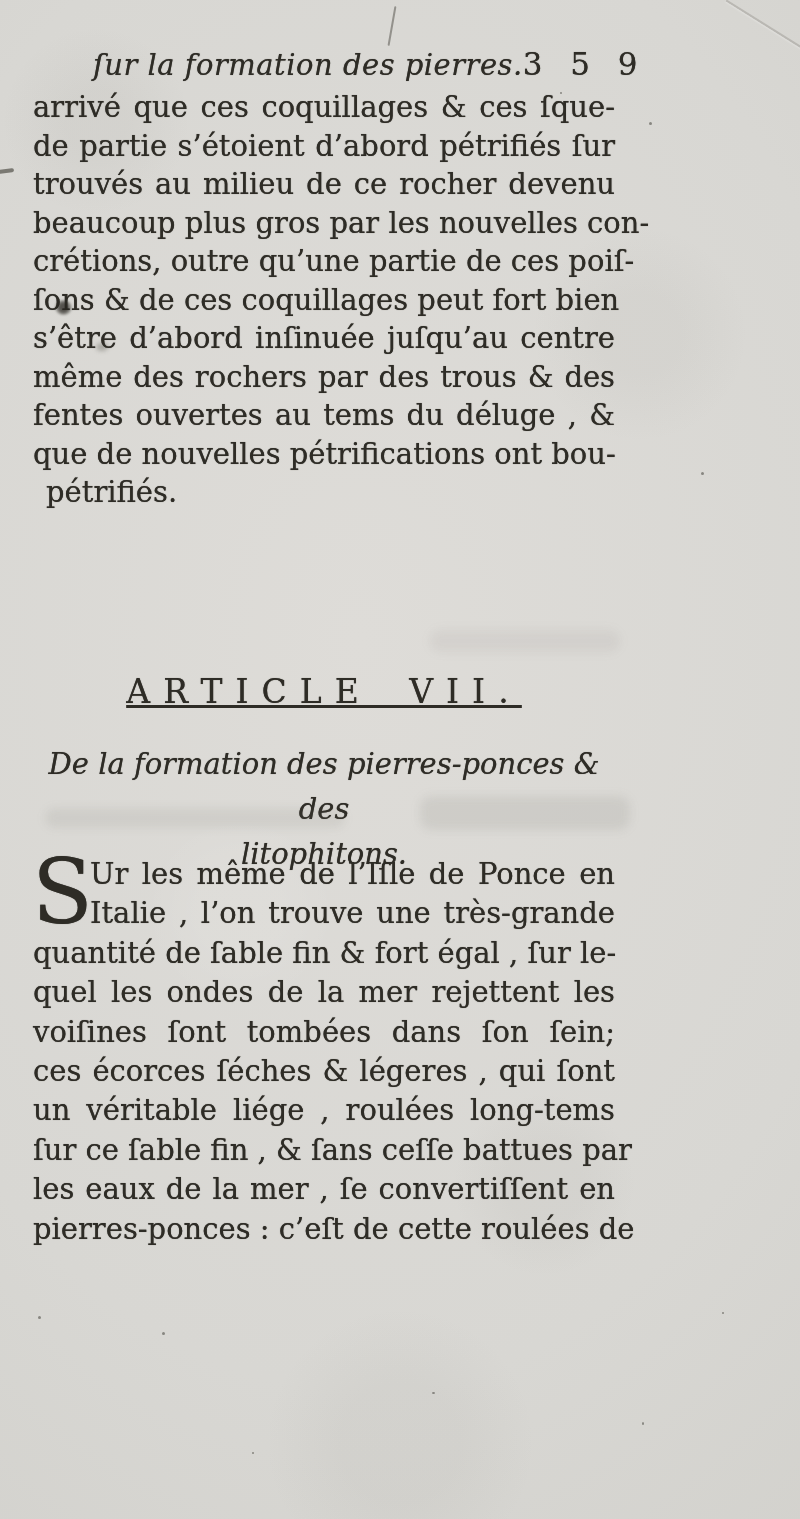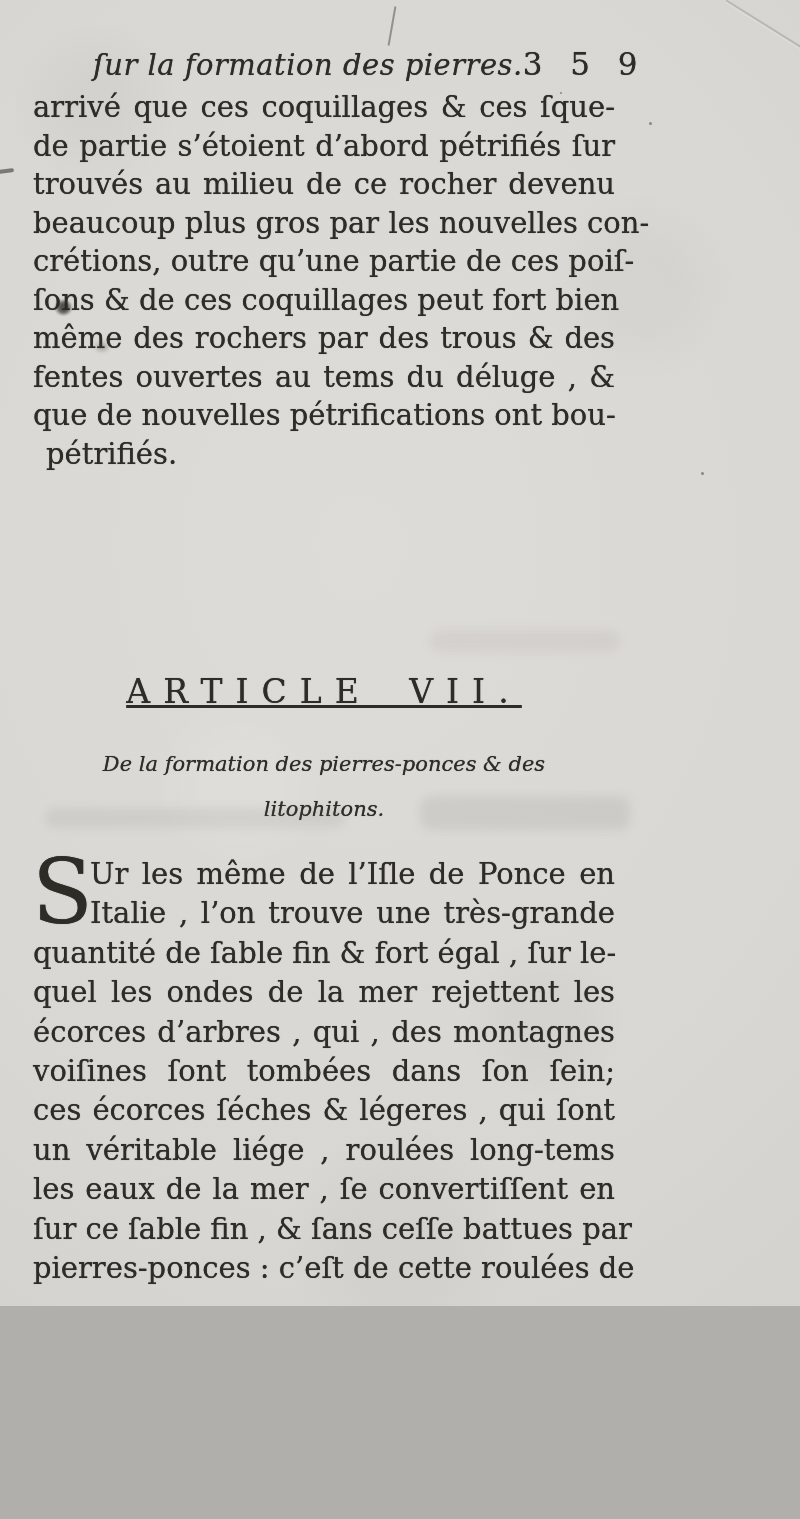--- a/index.html
+++ b/index.html
@@ -9,21 +9,21 @@
     --ink:#2e2c26;
   }
   html,body{margin:0;padding:0;}
   body{
     width:800px;height:1519px;
     font-family:"DejaVu Serif","Liberation Serif",serif;
     background:#b0afab;
   }
   .page{
     position:relative;
-    width:800px;height:1306px;
+    width:800px;height:1519px;
     overflow:hidden;
     background:
       radial-gradient(ellipse 120% 90% at 45% 42%, var(--paper-light) 0%, var(--paper) 55%, var(--paper-dark) 100%);
     color:var(--ink);
   }
   
   .page::before{
     content:"";
     position:absolute;inset:0;
     background:
@@ -67,21 +67,21 @@
   }
 
   
   .article-heading{
     position:absolute; left:33px; top:672px; width:582px;
     text-align:center; font-size:33px;
     letter-spacing:13px; word-spacing:14px; white-space:nowrap;text-decoration:underline;
   }
   .sub-heading{
     position:absolute; left:20px; top:742px; width:608px;
-    text-align:center; font-style:italic; font-size:21px; line-height:45px;
+    text-align:center; font-style:italic; font-size:29px; line-height:45px;
   }
 
   
   .artifact{ position:absolute; pointer-events:none; }
   .hairline-top{
     left:391px; top:6px; width:2px; height:40px;
     background:rgba(90,88,80,.55); transform:rotate(10deg); border-radius:2px;
   }
   .crease-corner{
     left:718px; top:28px; width:108px; height:2px;
@@ -125,45 +125,45 @@
     <span class="page-number ink">3 5 9</span>
   </div>
 
   <div class="textblock ink" id="paragraph-1">
       <div class="tline">arrivé que  ces coquillages &amp; ces ſque-</div>
       <div class="tline">de partie s’étoient d’abord  pétrifiés ſur</div>
       <div class="tline">trouvés au  milieu  de  ce rocher  devenu</div>
       <div class="tline">beaucoup plus gros par les nouvelles con-</div>
       <div class="tline">crétions, outre qu’une partie de ces poiſ-</div>
       <div class="tline">ſons &amp; de ces coquillages peut fort bien</div>
+      <div class="tline">s’être  d’abord  inſinuée  juſqu’au  centre</div>
       <div class="tline">même  des  rochers par  des  trous &amp;  des</div>
       <div class="tline">fentes  ouvertes au  tems  du  déluge ,  &amp;</div>
       <div class="tline">que de nouvelles pétrifications ont bou-</div>
       <div class="tline nojust">pétrifiés.</div>
     </div>
 
   <div class="article-heading ink">ARTICLE VII.</div>
 
   <div class="sub-heading ink">
     <div>De la formation des pierres-ponces &amp; des</div>
     <div>litophitons.</div>
   </div>
 
   <span class="drop-cap ink">S</span>
   <div class="textblock ink" id="paragraph-2">
       <div class="tline">Ur les  même  de  l’Iſle  de Ponce  en</div>
       <div class="tline">Italie ,  l’on  trouve  une  très-grande</div>
       <div class="tline">quantité de ſable fin &amp; fort égal , ſur le-</div>
       <div class="tline">quel les  ondes  de la  mer  rejettent  les</div>
-      <div class="tline">écorces  d’arbres , qui ,  des  montagnes</div>
       <div class="tline">voiſines  ſont  tombées  dans  ſon  ſein;</div>
       <div class="tline">ces écorces ſéches &amp;  légeres ,  qui ſont</div>
       <div class="tline">un  véritable  liége ,  roulées  long-tems</div>
+      <div class="tline">ſur ce ſable fin , &amp; ſans ceſſe battues par</div>
       <div class="tline">les eaux  de  la mer ,  ſe  convertiſſent en</div>
-      <div class="tline">ſur ce ſable fin , &amp; ſans ceſſe battues par</div>
       <div class="tline">pierres-ponces : c’eſt de cette roulées de</div>
     </div>
 
   <div class="artifact hairline-top"></div>
   <div class="artifact crease-corner"></div>
   <div class="artifact edge-dash"></div>
   <div class="artifact ink-blot"></div>
   <div class="artifact ink-smudge"></div>
   <div class="artifact ghost-streak-1"></div>
   <div class="artifact ghost-streak-2"></div>

